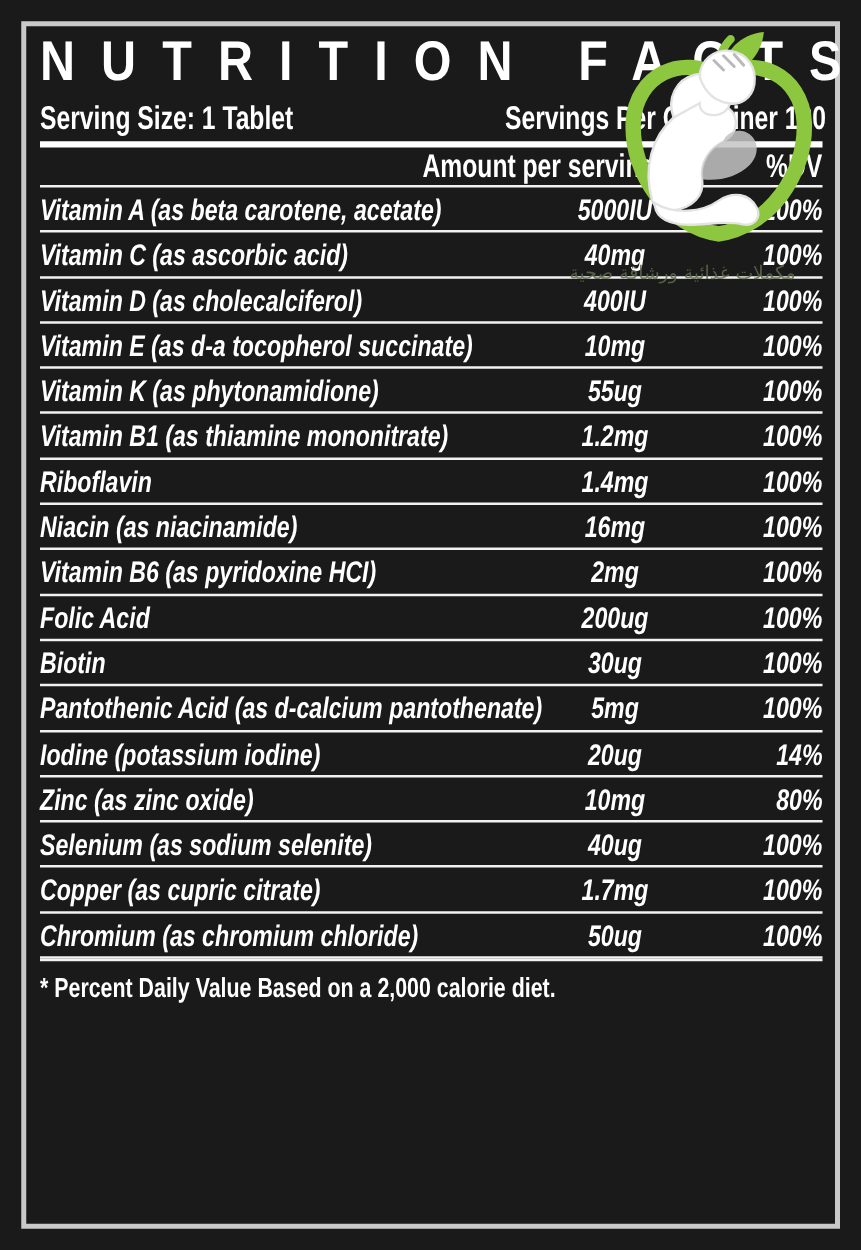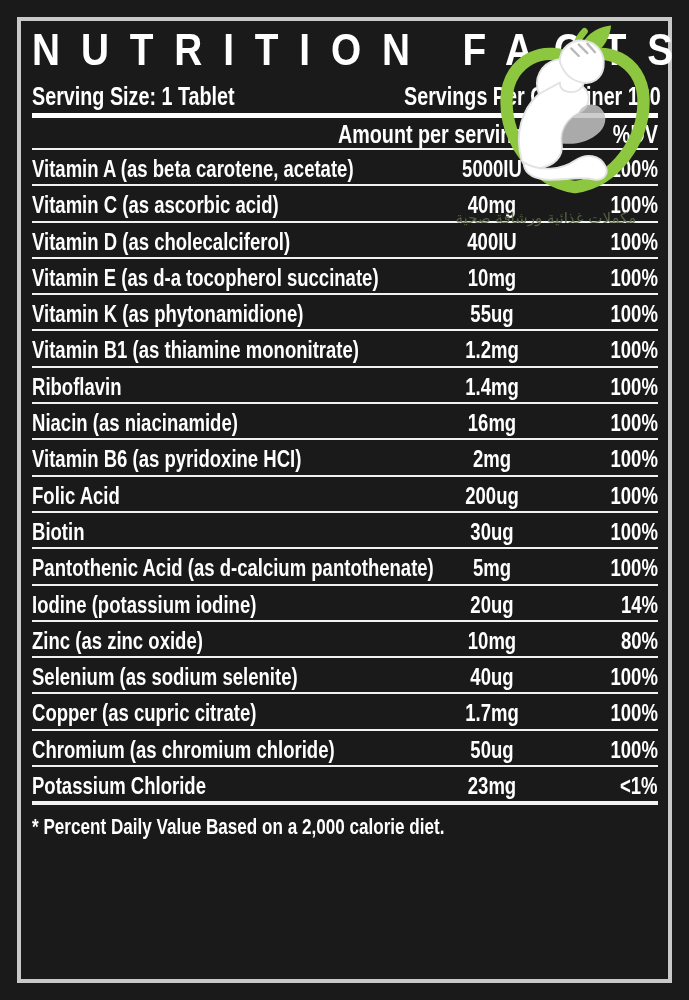--- a/index.html
+++ b/index.html
@@ -102,20 +102,21 @@
     right: 0;
     transform-origin: right top;
   }
 
   
   #rows { width: 100%; }
 
   .nrow {
     position: relative;
     height: 36.3px;
+    font-style: italic;
   }
   .nrow-inner {
     position: relative;
     height: 34.3px;
   }
   .cell {
     position: absolute;
     font-family: "Liberation Sans Narrow", "Liberation Sans", sans-serif;
     font-weight: bold;
     font-size: 19.5px;
@@ -353,28 +354,20 @@
           <div class="rule-thin"></div>
         </div>
         <div class="nrow">
           <div class="nrow-inner">
             <div class="cell c-name">Chromium (as chromium chloride)</div>
             <div class="cell c-amt">50ug</div>
             <div class="cell c-dv">100%</div>
           </div>
           <div class="rule-thin"></div>
         </div>
-        <div class="nrow">
-          <div class="nrow-inner">
-            <div class="cell c-name">Potassium Chloride</div>
-            <div class="cell c-amt">23mg</div>
-            <div class="cell c-dv">&lt;1%</div>
-          </div>
-          <div class="rule-thin"></div>
-        </div>
       </div>
 
     <div class="rule-thin"></div>
 
     <div id="footnote">* Percent Daily Value Based on a 2,000 calorie diet.</div>
 
   </div>
 
   <div id="watermark">
     <svg viewBox="0 0 200 200" xmlns="http://www.w3.org/2000/svg">

